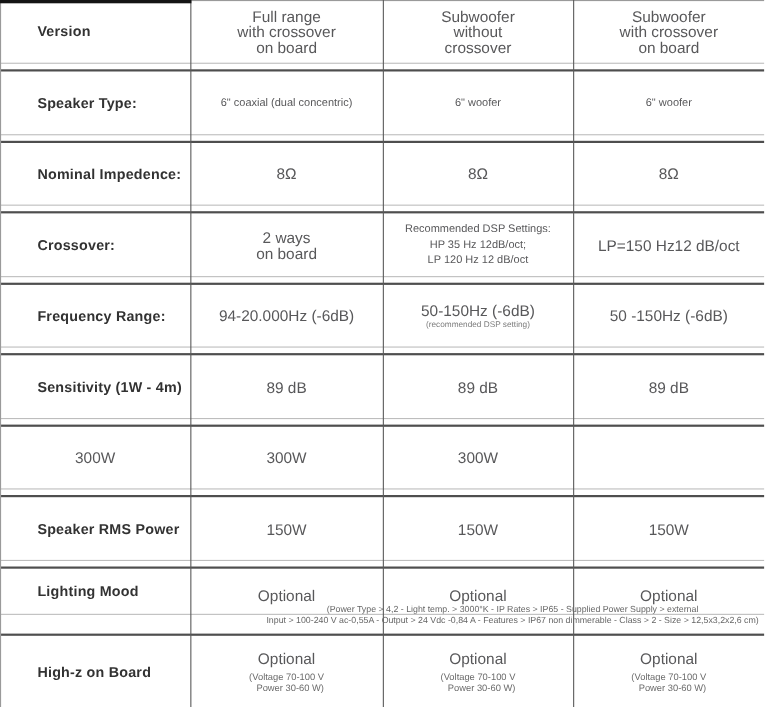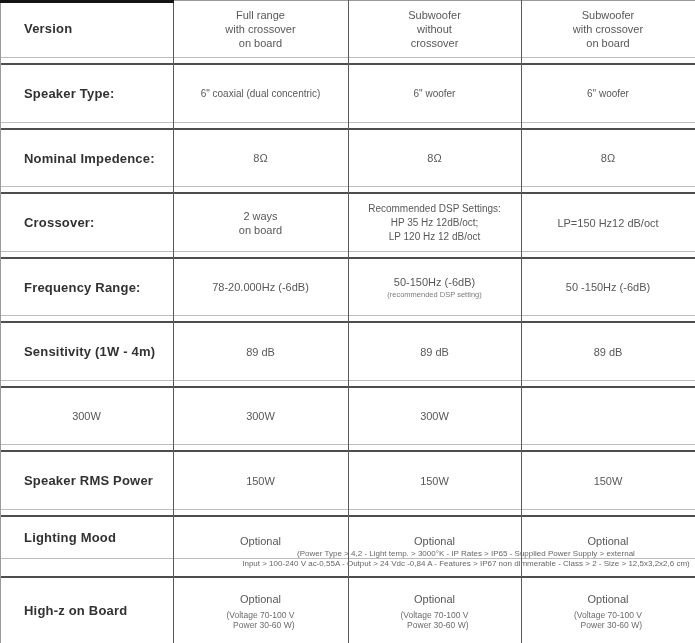--- a/index.html
+++ b/index.html
@@ -15,23 +15,23 @@
   .vline-left{left:0;background:#9a9a9a;}
   .vline-c1{left:173px;}
   .vline-c2{left:348px;}
   .vline-c3{left:521px;}
   .top-hairline{position:absolute;top:0;left:0;width:695px;height:1px;background:#9a9a9a;z-index:1;}
   .top-thick{position:absolute;top:0;left:0;width:174px;height:3px;background:#141414;z-index:2;}
   
   .row{display:grid;grid-template-columns:173px 175px 173px 174px;box-sizing:border-box;}
   .cell{display:flex;flex-direction:column;align-items:center;justify-content:center;
         text-align:center;white-space:pre-line;box-sizing:border-box;}
-  .label-cell{align-items:flex-start;text-align:left;padding-left:24px;
+  .label-cell{align-items:flex-start;text-align:left;padding-left:34px;
         font-weight:bold;font-size:13px;color:#323232;letter-spacing:.2px;}
-  .val{font-size:11px;color:#58585a;line-height:14px;}
+  .val{font-size:14px;color:#58585a;line-height:14px;}
   .val-sm{font-size:10px;}
   .subnote{font-size:7.5px;color:#7b7b7b;line-height:9px;margin-top:1px;white-space:pre-line;text-align:center;}
   .subnote-hz{font-size:8.5px;color:#6b6b6b;line-height:10px;margin-top:4px;white-space:pre-line;text-align:right;}
   
   .sep{height:8px;box-sizing:border-box;border-top:1px solid #bdbdbd;border-bottom:2px solid #4e4e4e;}
   .sep-wide{height:20px;}
   
   .r1{height:57px;} .r2{height:57px;} .r3{height:56px;} .r4{height:57px;}
   .r5{height:56px;} .r6{height:57px;} .r7{height:56px;} .r8{height:57px;}
   .r9{height:41px;} .r10{height:65px;}
@@ -90,21 +90,21 @@
 on board</div>
     <div class="cell val val-sm">Recommended DSP Settings:
 HP 35 Hz 12dB/oct;
 LP 120 Hz 12 dB/oct</div>
     <div class="cell val">LP=150 Hz12 dB/oct</div>
   </div>
   <div class="sep"></div>
 
   <div class="row r5">
     <div class="cell label-cell">Frequency Range:</div>
-    <div class="cell val">78-20.000Hz (-6dB)</div>
+    <div class="cell val">94-20.000Hz (-6dB)</div>
     <div class="cell">
       <span class="val">50-150Hz (-6dB)</span>
       <span class="subnote">(recommended DSP setting)</span>
     </div>
     <div class="cell val">50 -150Hz (-6dB)</div>
   </div>
   <div class="sep"></div>
 
   <div class="row r6">
     <div class="cell label-cell">Sensitivity (1W - 4m)</div>

